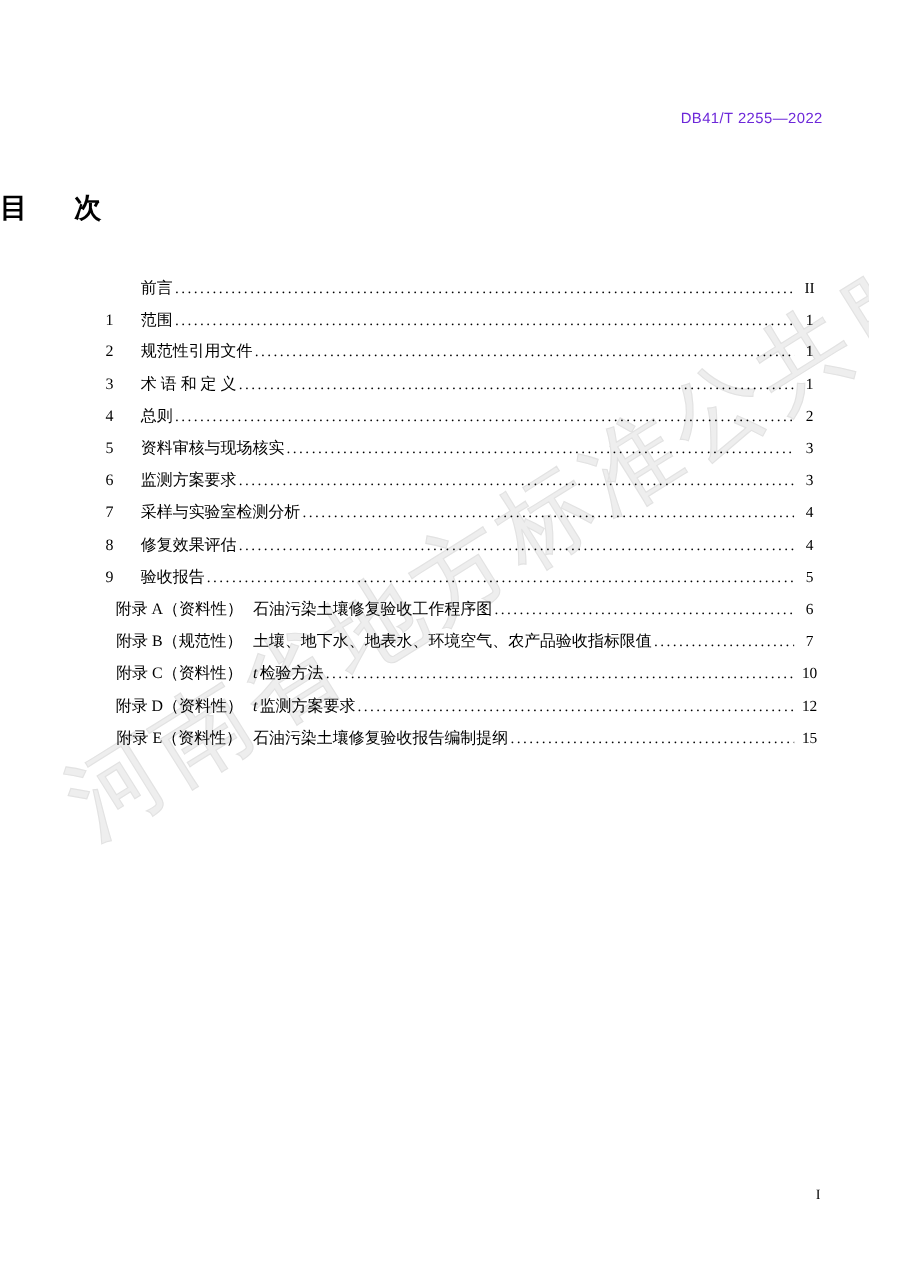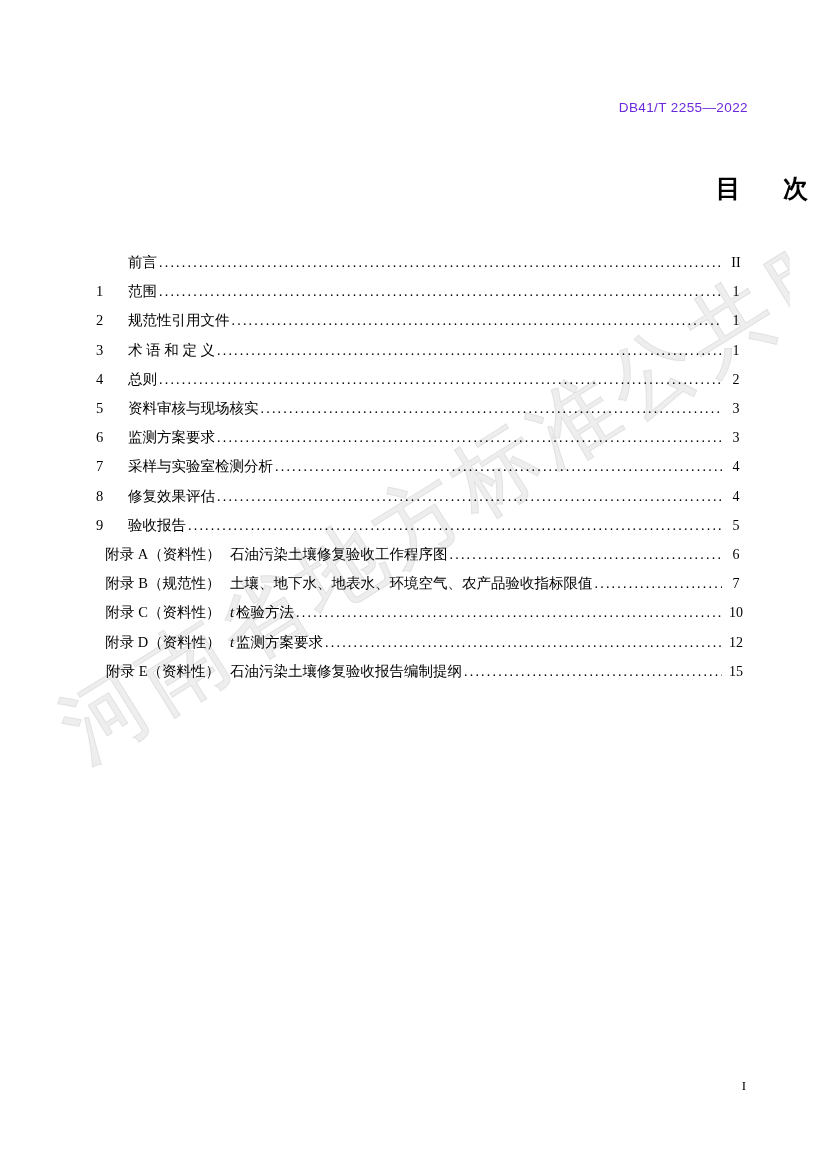--- a/index.html
+++ b/index.html
@@ -52,21 +52,21 @@
     letter-spacing: 0.4px;
     color: #6d28d9;
   }
 
   
   .toc-title {
     position: absolute;
     left: 0;
     right: 0;
     top: 172px;
-    text-align: right;
+    text-align: left;
     font-size: 25px;
     font-weight: bold;
     letter-spacing: 18px;
     font-family: "Liberation Serif", "DejaVu Serif", serif;
   }
 
   
   .toc {
     position: absolute;
     left: 96px;

